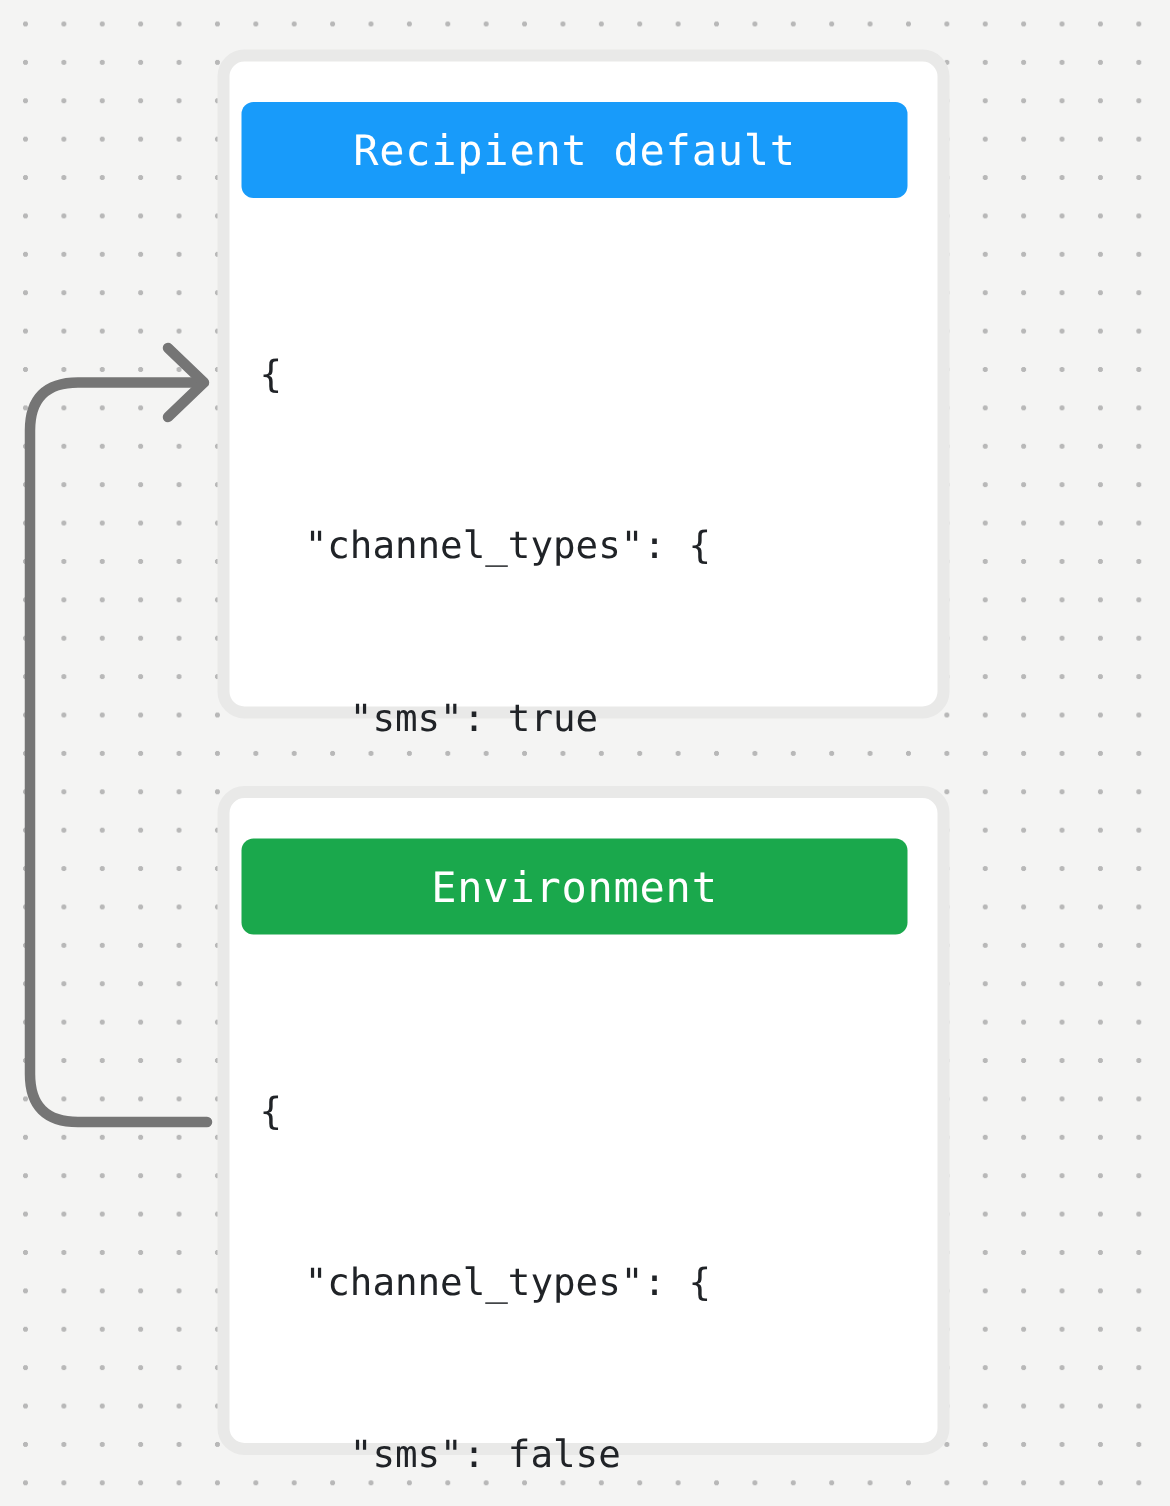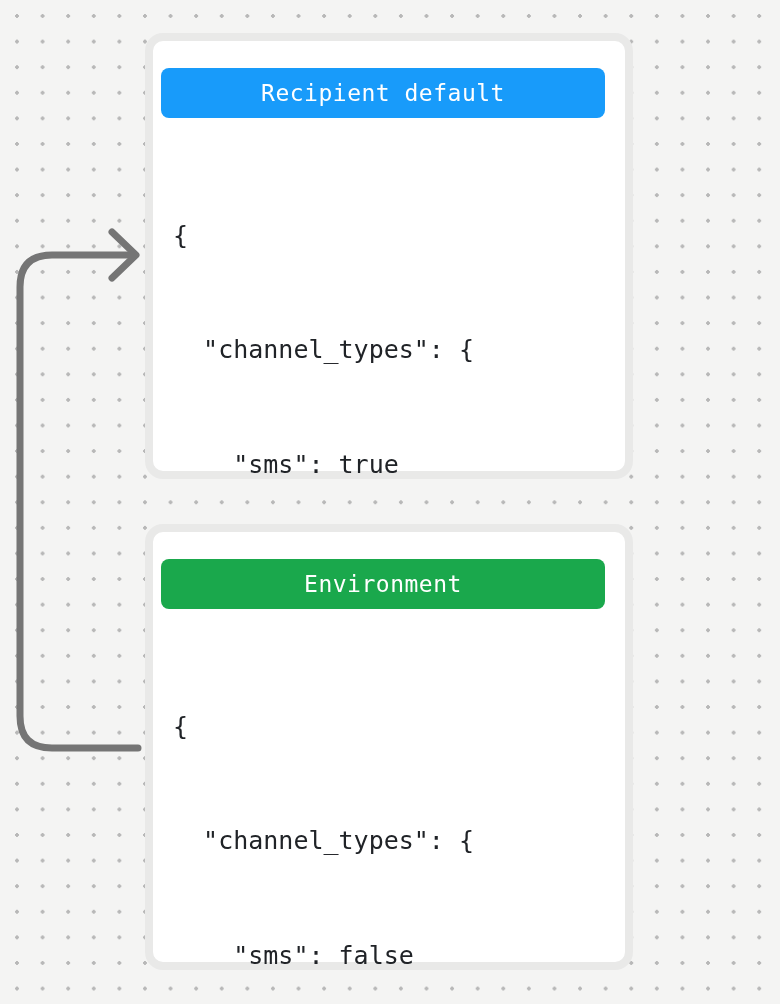--- a/index.html
+++ b/index.html
@@ -27,27 +27,27 @@
     height: 446px;
     box-sizing: border-box;
     background: #ffffff;
     border: 8px solid #e9e9e8;
     border-radius: 18px;
   }
   .card-top    { top: 33px; }
   .card-bottom { top: 524px; }
   .card-header {
     margin: 27px 20px 0 8px;
-    height: 50px;
+    height: 64px;
     border-radius: 8px;
     display: flex;
     align-items: center;
     justify-content: center;
     color: #ffffff;
-    font-size: 23px;
+    font-size: 28px;
     letter-spacing: 0.5px;
   }
   .code {
     margin: 22px 0 0 20px;
     font-size: 25px;
     line-height: 38.3px;
     color: #202327;
     white-space: pre;
   }
   .code-line { white-space: pre; }

